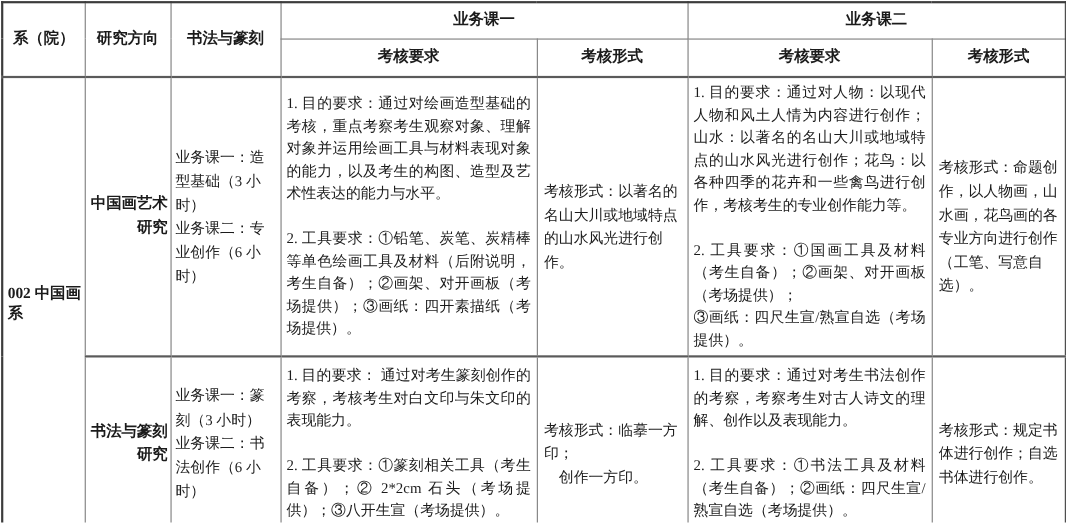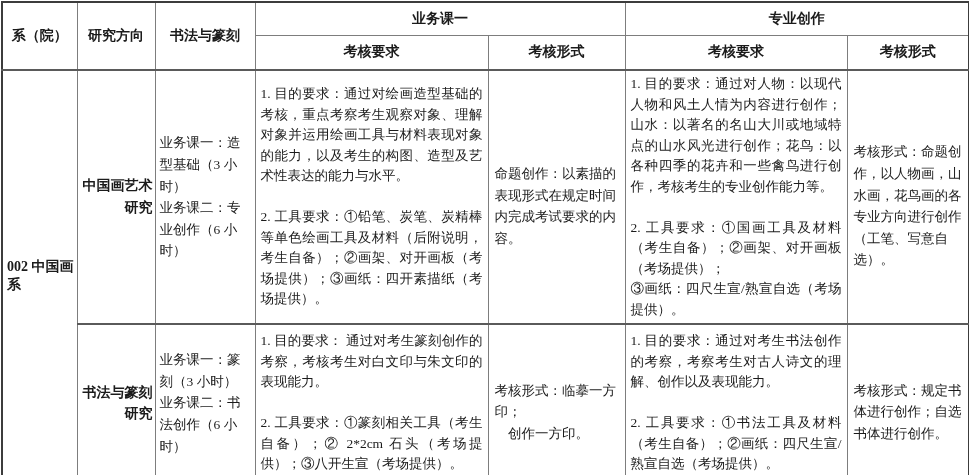--- a/index.html
+++ b/index.html
@@ -76,40 +76,40 @@
     <col style="width:137px">
     <col style="width:222px">
     <col style="width:122px">
   </colgroup>
   <thead>
     <tr style="height:33px">
       <th rowspan="2" class="hdr-bottom">系（院）</th>
       <th rowspan="2" class="hdr-bottom">研究方向</th>
       <th rowspan="2" class="hdr-bottom">书法与篆刻</th>
       <th colspan="2">业务课一</th>
-      <th colspan="2">专业创作</th>
+      <th colspan="2">业务课二</th>
     </tr>
     <tr style="height:35px">
       <th class="hdr-bottom">考核要求</th>
       <th class="hdr-bottom">考核形式</th>
       <th class="hdr-bottom">考核要求</th>
       <th class="hdr-bottom">考核形式</th>
     </tr>
   </thead>
   <tbody>
     <tr style="height:240px">
       <td rowspan="2" class="dept-cell">002 中国画系</td>
       <td class="direction-cell pre row-divider">中国画艺术
 研究</td>
       <td class="subjects-cell pre row-divider">业务课一：造型基础（3 小时）
 业务课二：专业创作（6 小时）</td>
       <td class="req-cell pre row-divider">1. 目的要求：通过对绘画造型基础的考核，重点考察考生观察对象、理解对象并运用绘画工具与材料表现对象的能力，以及考生的构图、造型及艺术性表达的能力与水平。
 
 2. 工具要求：①铅笔、炭笔、炭精棒等单色绘画工具及材料（后附说明，考生自备）；②画架、对开画板（考场提供）；③画纸：四开素描纸（考场提供）。</td>
-      <td class="form-cell pre row-divider">命题创作：以素描的表现形式在规定时间内完成考试要求的内容。</td>
+      <td class="form-cell pre row-divider">考核形式：以著名的名山大川或地域特点的山水风光进行创作。</td>
       <td class="req-cell pre row-divider">1. 目的要求：通过对人物：以现代人物和风土人情为内容进行创作；山水：以著名的名山大川或地域特点的山水风光进行创作；花鸟：以各种四季的花卉和一些禽鸟进行创作，考核考生的专业创作能力等。
 
 2. 工具要求：①国画工具及材料（考生自备）；②画架、对开画板（考场提供）；
 ③画纸：四尺生宣/熟宣自选（考场提供）。</td>
       <td class="form-cell pre row-divider">考核形式：命题创作，以人物画，山水画，花鸟画的各专业方向进行创作（工笔、写意自选）。</td>
     </tr>
     <tr style="height:158px">
       <td class="direction-cell pre">书法与篆刻
 研究</td>
       <td class="subjects-cell pre">业务课一：篆刻（3 小时）

